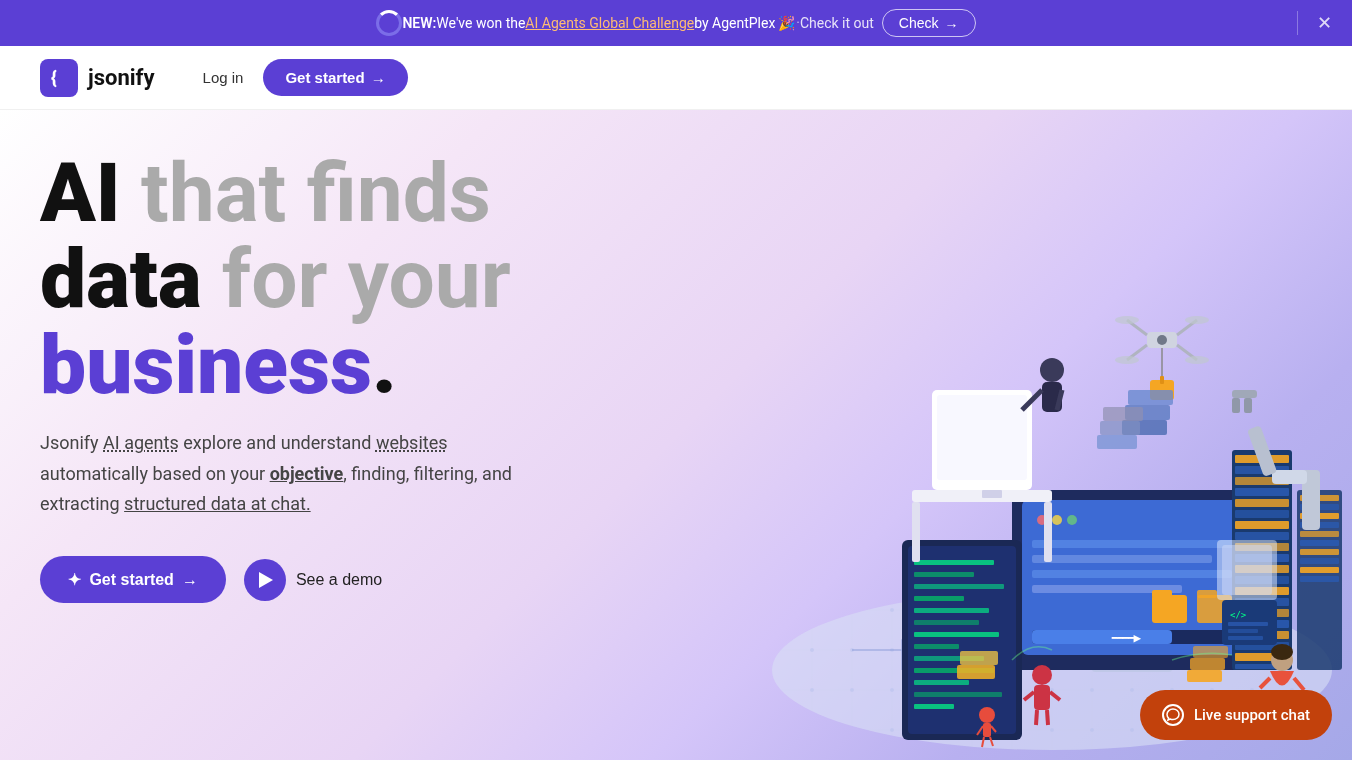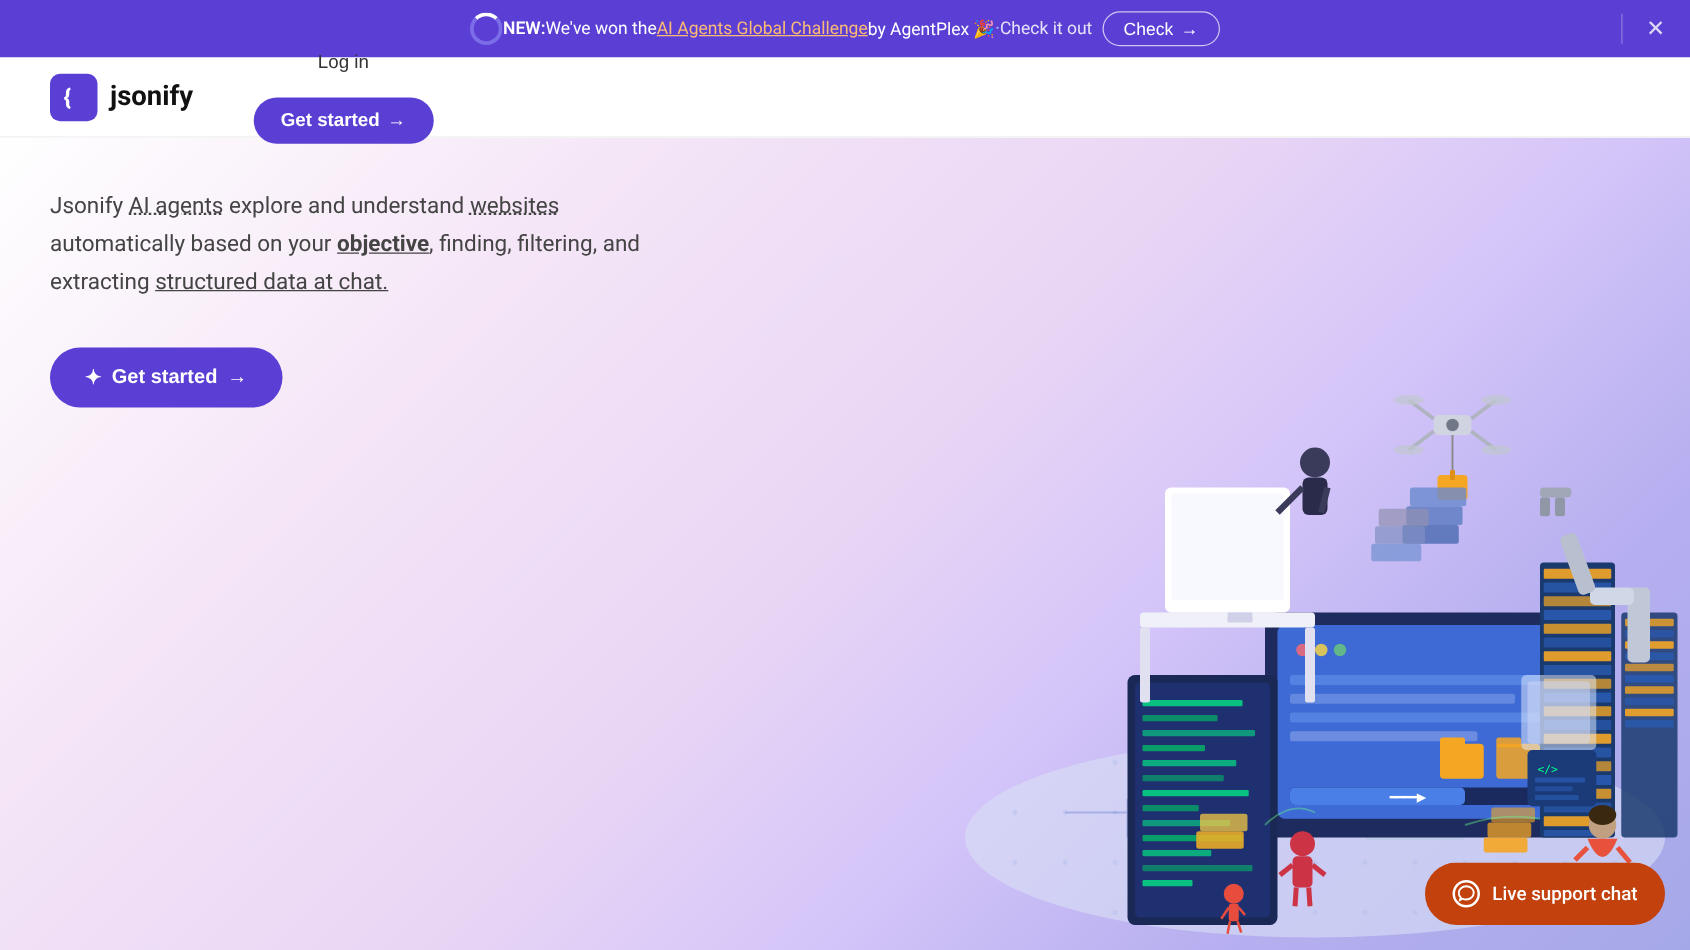--- a/index.html
+++ b/index.html
@@ -108,21 +108,20 @@
     .nav-links a {
       text-decoration: none;
       color: #333;
       font-size: 15px;
       font-weight: 500;
     }
     .nav-actions {
       display: flex;
       align-items: center;
       gap: 20px;
-      flex-direction: column;
     }
     .login-btn {
       background: none;
       border: none;
       color: #333;
       font-size: 15px;
       font-weight: 500;
       cursor: pointer;
     }
     .get-started-btn {
@@ -293,33 +292,42 @@
     <button class="login-btn">Log in</button>
     <button class="get-started-btn">
       <span>Get started</span>
       <span>→</span>
     </button>
   </div>
 </nav>
 
 <section class="hero">
   <div class="hero-content">
+    <h1 class="hero-title">
+      <span class="bold-black">AI</span><span class="light-gray"> that finds</span><br>
+      <span class="bold-black">data</span><span class="light-gray"> for your</span><br>
+      <span class="purple">business</span><span class="bold-black">.</span>
+    </h1>
     <p class="hero-description">
       <span>Jsonify</span>
       <span class="underline-dotted">AI agents</span>
       <span> explore and understand </span>
       <span class="underline-dotted">websites</span><br>
       <span>automatically based on your </span><strong>objective</strong><span>, finding, filtering, and</span><br>
       <span>extracting </span><span class="underline-solid">structured data at chat.</span>
     </p>
     <div class="hero-buttons">
       <button class="hero-get-started">
         <span class="sparkle">✦</span>
         <span>Get started</span>
         <span>→</span>
+      </button>
+      <button class="hero-demo">
+        <div class="play-btn"></div>
+        <span>See a demo</span>
       </button>
     </div>
   </div>
 
   <div class="iso-scene">
     <svg viewBox="0 0 800 680" width="800" height="680" xmlns="http://www.w3.org/2000/svg">
 
       <defs>
         <linearGradient id="bgGrad" x1="0%" y1="0%" x2="100%" y2="100%">
           <stop offset="0%" style="stop-color:#f9e8ff;stop-opacity:0.3"></stop>

